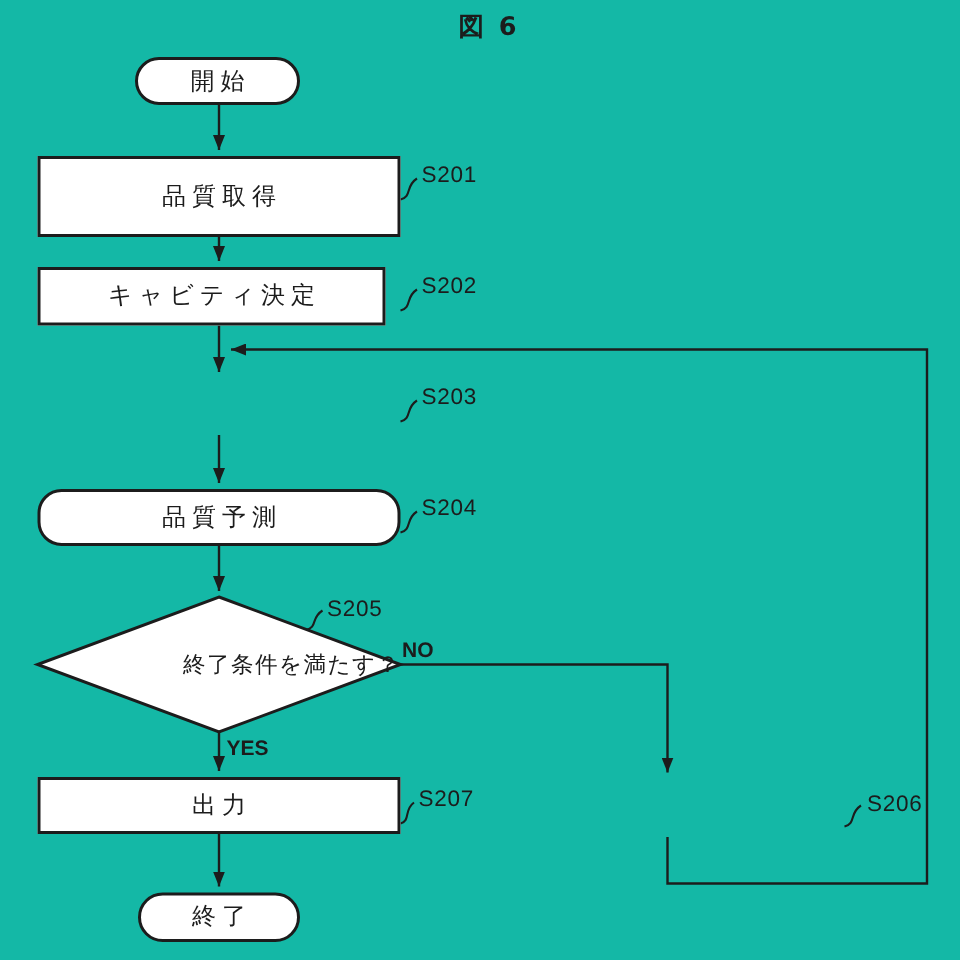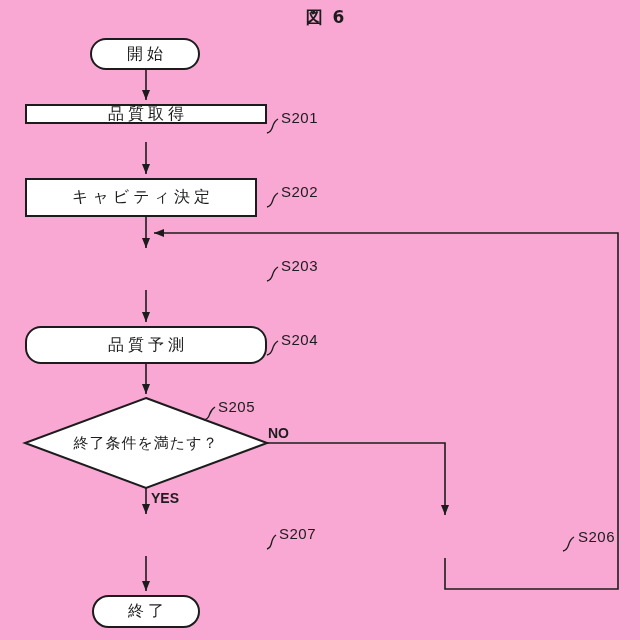--- a/index.html
+++ b/index.html
@@ -1,34 +1,34 @@
 <!DOCTYPE html>
 <html><head>
 <meta charset="utf-8">
 <style>
   html,body{margin:0;padding:0;background:#ffffff;}
   .canvas{
-    position:relative;width:640px;height:640px;background:#f9a8d4;
+    position:relative;width:640px;height:640px;background:#14b8a6;
     font-family:"DejaVu Sans","Liberation Sans",sans-serif;color:#1c1c1c;
     overflow:hidden;
   }
   .lines{position:absolute;left:0;top:0;width:640px;height:640px;}
   .fig-title{
     position:absolute;left:296px;top:6px;width:60px;text-align:center;
     font-size:17px;font-weight:bold;letter-spacing:2px;white-space:nowrap;
   }
   .node{
     position:absolute;background:#ffffff;border:2px solid #1c1c1c;
     display:flex;align-items:center;justify-content:center;
     font-size:16px;box-sizing:border-box;white-space:nowrap;
   }
   .node .lbl{letter-spacing:4px;margin-right:-4px;}
   .stadium{border-radius:17px;}
   .decision-label{
-    position:absolute;left:25px;top:434px;width:242px;text-align:center;
+    position:absolute;left:25px;top:434px;width:242px;text-align:right;
     font-size:15px;letter-spacing:1px;white-space:nowrap;
   }
   .steplabel{
     position:absolute;transform:translateY(-50%);
     font-family:"Liberation Sans","DejaVu Sans",sans-serif;
     font-size:15px;letter-spacing:0.5px;white-space:nowrap;
   }
   .branchlabel{
     position:absolute;
     font-family:"Liberation Sans","DejaVu Sans",sans-serif;
@@ -69,28 +69,31 @@
     <path d="M267,549 C274,547 269,540 276,535" stroke="#1c1c1c" stroke-width="1.4" fill="none"></path>
     <path d="M563,551 C571,549 566,542 574,537" stroke="#1c1c1c" stroke-width="1.4" fill="none"></path>
   </svg>
 
   <div class="fig-title">図 6</div>
 
   <div class="node stadium" style="left:90px;top:38px;width:110px;height:32px;">
     <span class="lbl">開始</span>
   </div>
 
-  <div class="node" style="left:25px;top:104px;width:242px;height:20px;">
+  <div class="node" style="left:25px;top:104px;width:242px;height:54px;">
     <span class="lbl">品質取得</span>
   </div>
   <div class="node" style="left:25px;top:178px;width:232px;height:39px;">
     <span class="lbl">キャビティ決定</span>
   </div>
   <div class="node" style="left:25px;top:326px;width:242px;height:38px;border-radius:16px;">
     <span class="lbl">品質予測</span>
+  </div>
+  <div class="node" style="left:25px;top:518px;width:242px;height:38px;">
+    <span class="lbl">出力</span>
   </div>
 
   <div class="decision-label">終了条件を満たす？</div>
 
   <div class="node stadium" style="left:92px;top:595px;width:108px;height:33px;">
     <span class="lbl">終了</span>
   </div>
 
   <div class="steplabel" style="left:281px;top:117px;">S201</div>
   <div class="steplabel" style="left:281px;top:191px;">S202</div>

